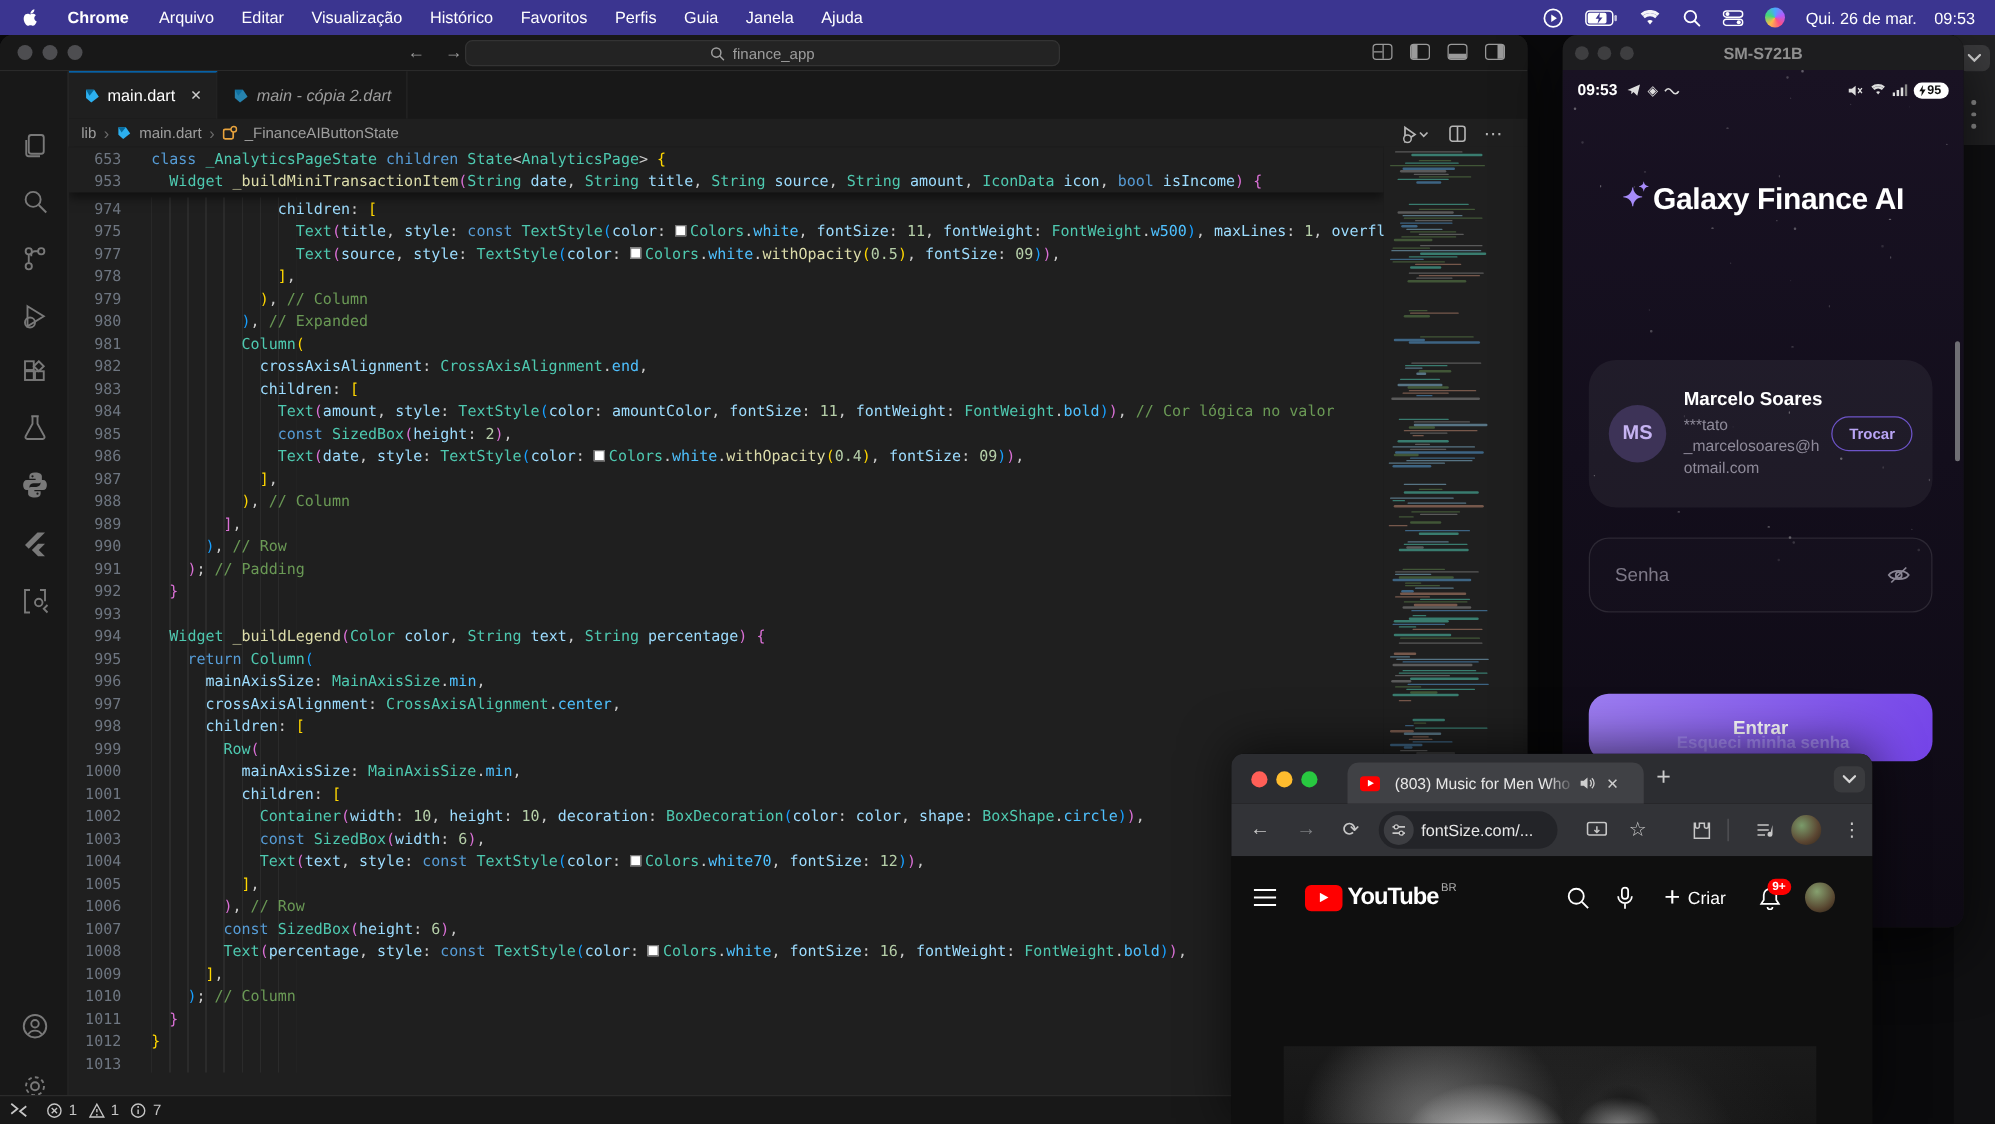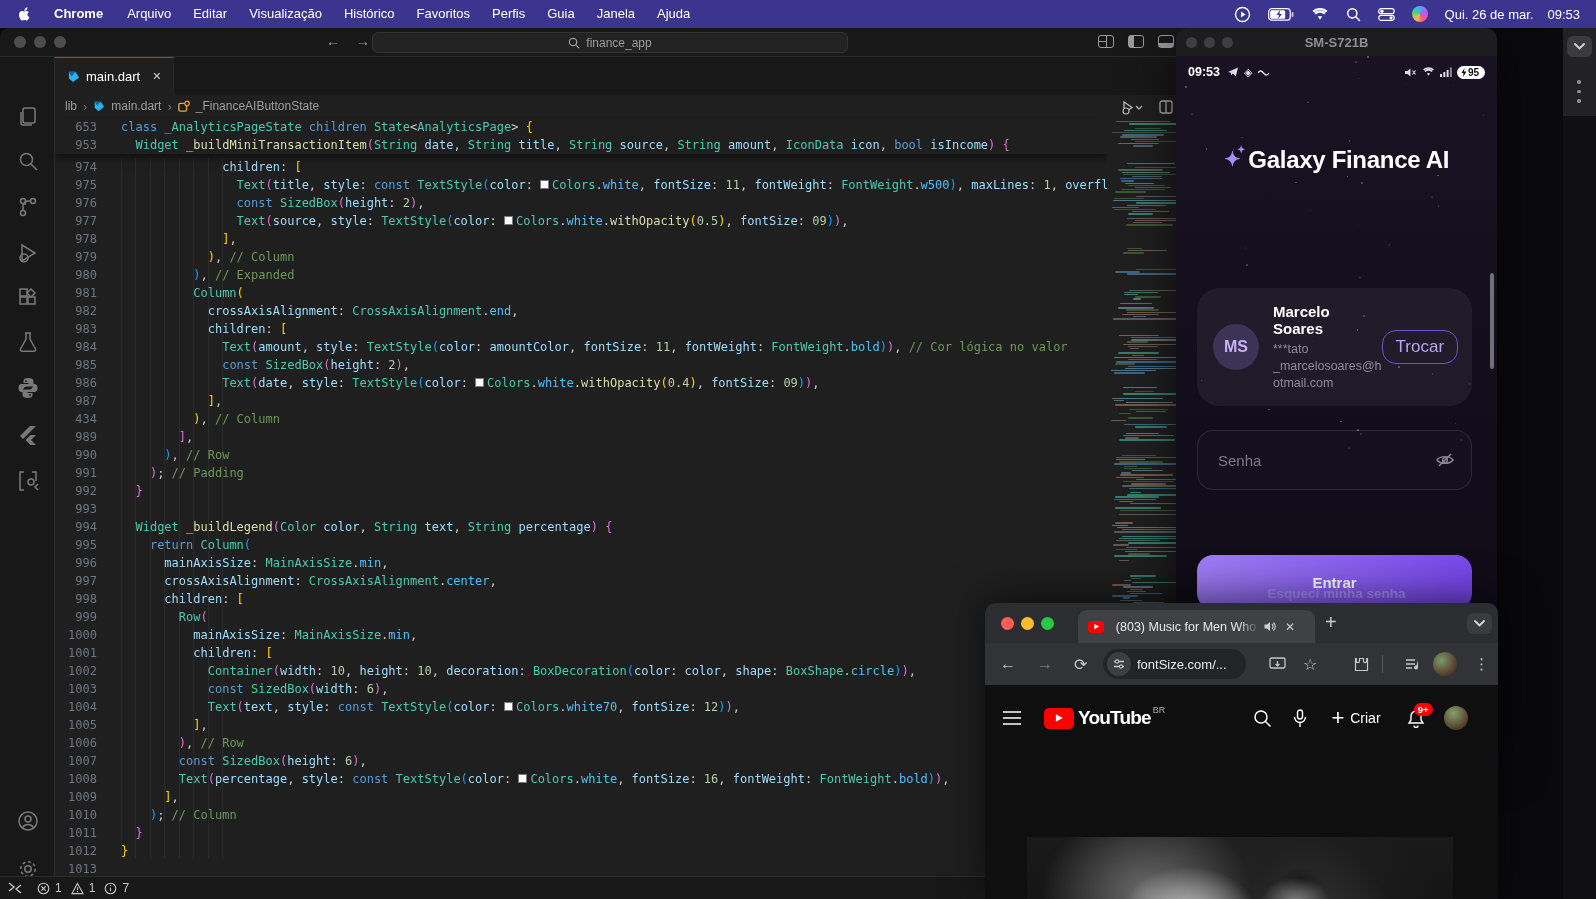--- a/index.html
+++ b/index.html
@@ -67,21 +67,21 @@
   .mm-row { position:absolute; height:1.4px; border-radius:1px; }
 
   
   #vs-statusbar { position:absolute; left:0; bottom:0; width:100%; height:23px; background:#181818;
     border-top:1px solid #2b2b2b; color:#c5c5c5; font-size:12px; display:flex; align-items:center; }
   #sb-left { display:flex; align-items:center; gap:5px; padding-left:8px; }
   #sb-right { position:absolute; left:707px; display:flex; gap:0; align-items:center; }
   #sb-right span.item { margin-right:0;margin-top:36px; }
 
   
-  #phone { position:absolute; left:1176px; top:28px; width:321px; height:714px; border-radius:12px;
+  #phone { position:absolute; left:1250px; top:28px; width:321px; height:714px; border-radius:12px;
     background:#121212; z-index:8; box-shadow:0 18px 50px rgba(0,0,0,.65); overflow:hidden; }
   #ph-titlebar { position:absolute; left:0; top:0; right:0; height:28px; background:#1d1d1f;
     display:flex; align-items:center; justify-content:center; color:#8f8f8f; font-size:13px; font-weight:bold; }
   .ph-dot { position:absolute; top:8.5px; width:11px; height:11px; border-radius:50%; background:#3e3e40; }
   #ph-screen { position:absolute; left:0; top:28px; right:0; bottom:0;
     background:linear-gradient(180deg,#191223 0%,#130e1c 45%,#0e0a14 100%); }
   #ph-status { position:absolute; left:0; top:6px; right:0; height:20px; display:flex; align-items:center;
     color:#fff; font-size:12.5px; padding:0 12px; }
   #ph-status .right { margin-left:auto; display:flex; align-items:center; gap:5px; }
   #ph-batt { background:#fff; color:#111; font-size:10px; font-weight:bold; border-radius:8px;
@@ -90,21 +90,21 @@
     font-size:24px; font-weight:bold; letter-spacing:-.3px; }
   #ph-sparkle { color:#a78bfa; font-size:20px; margin-right:8px; position:relative; top:-2px; }
   #ph-sparkle .mini { font-size:10px; position:absolute; left:13px; top:-4px; }
   #ph-card { position:absolute; left:21px; top:232px; width:275px; height:118px; border-radius:22px;
     background:rgba(255,255,255,.055); display:flex; align-items:center; padding:0 16px; }
   #ph-avatar { width:46px; height:46px; border-radius:50%; background:#3d3357; color:#c6b3f2;
     font-weight:bold; font-size:16px; display:flex; align-items:center; justify-content:center; flex:0 0 auto; }
   #ph-acc-mid { margin-left:14px; width:118px; }
   #ph-acc-name { color:#fff; font-size:15px; font-weight:bold; margin-bottom:4px; }
   .ph-email-line { color:#8e8a99; font-size:12.5px; line-height:17px; }
-  #ph-trocar { margin-left:auto; border:1px solid #6d54c8; color:#b9a5f5; font-size:17px; font-weight:normal;
+  #ph-trocar { margin-left:auto; border:1px solid #6d54c8; color:#b9a5f5; font-size:12px; font-weight:bold;
     border-radius:14px; padding:6px 13px; background:transparent; }
   #ph-senha { position:absolute; left:21px; top:374px; width:275px; height:60px; border-radius:16px;
     border:1px solid rgba(255,255,255,.1); background:rgba(255,255,255,.015); display:flex; align-items:center; }
   #ph-senha input { background:transparent; border:none; outline:none; color:#cfcfcf; font-size:15px;
     padding-left:20px; width:200px; font-family:"Liberation Sans",sans-serif; }
   #ph-senha input::placeholder { color:#7d7887; }
   #ph-eye { margin-left:auto; margin-right:16px; }
   #ph-entrar { position:absolute; left:21px; top:455px; width:275px; height:54px; border:none; border-radius:16px;
     background:linear-gradient(120deg,#9d7df2 0%,#7443e8 100%); color:#fff; font-size:15px; font-weight:bold;
     font-family:"Liberation Sans",sans-serif;margin-top:44px; }
@@ -274,20 +274,27 @@
 
   <div id="vs-tabbar">
     <div class="vs-tab active">
       <svg width="13" height="13" viewBox="0 0 14 14">
           <path d="M2 2 L9 2 L13 8 L6.5 13 L2 9 Z" fill="#2cb0f0"></path>
           <path d="M2 2 L9 2 L5 7 Z" fill="#066a9c"></path>
         </svg>
       <span class="lbl">main.dart</span>
       <span class="tab-close">✕</span>
     </div>
+    <div class="vs-tab preview">
+      <svg width="13" height="13" viewBox="0 0 14 14">
+          <path d="M2 2 L9 2 L13 8 L6.5 13 L2 9 Z" fill="#2cb0f0" opacity=".7"></path>
+          <path d="M2 2 L9 2 L5 7 Z" fill="#066a9c" opacity=".7"></path>
+        </svg>
+      <span class="lbl">main - cópia 2.dart</span>
+    </div>
   </div>
 
   <div id="vs-breadcrumb">
     <span>lib</span>
     <span class="bc-sep">›</span>
     <svg width="12" height="12" viewBox="0 0 14 14">
         <path d="M2 2 L9 2 L13 8 L6.5 13 L2 9 Z" fill="#2cb0f0"></path>
         <path d="M2 2 L9 2 L5 7 Z" fill="#066a9c"></path>
       </svg>
     <span>main.dart</span>
@@ -392,33 +399,32 @@
 
   <div id="editor">
     <div id="indent-guides"></div>
     <div id="sticky-lines">
         <div class="code-row"><span class="gut">653</span><span class="tk-kw">class </span><span class="tk-ty">_AnalyticsPageState </span><span class="tk-kw">children </span><span class="tk-ty">State</span><span class="tk-pl">&lt;</span><span class="tk-ty">AnalyticsPage</span><span class="tk-pl">&gt; </span><span class="tk-b1">{</span></div>
         <div class="code-row"><span class="gut">953</span>  <span class="tk-ty">Widget </span><span class="tk-fn">_buildMiniTransactionItem</span><span class="tk-b2">(</span><span class="tk-ty">String </span><span class="tk-v">date</span><span class="tk-pl">, </span><span class="tk-ty">String </span><span class="tk-v">title</span><span class="tk-pl">, </span><span class="tk-ty">String </span><span class="tk-v">source</span><span class="tk-pl">, </span><span class="tk-ty">String </span><span class="tk-v">amount</span><span class="tk-pl">, </span><span class="tk-ty">IconData </span><span class="tk-v">icon</span><span class="tk-pl">, </span><span class="tk-kw">bool </span><span class="tk-v">isIncome</span><span class="tk-b2">) </span><span class="tk-b2">{</span></div>
       </div>
     <div id="code-lines">
         <div class="code-row"><span class="gut">974</span>              <span class="tk-v">children</span><span class="tk-pl">: </span><span class="tk-b1">[</span></div>
         <div class="code-row"><span class="gut">975</span>                <span class="tk-ty">Text</span><span class="tk-b2">(</span><span class="tk-v">title</span><span class="tk-pl">, </span><span class="tk-v">style</span><span class="tk-pl">: </span><span class="tk-kw">const </span><span class="tk-ty">TextStyle</span><span class="tk-b3">(</span><span class="tk-v">color</span><span class="tk-pl">: </span><span class="tk-sw"></span><span class="tk-ty">Colors</span><span class="tk-pl">.</span><span class="tk-en">white</span><span class="tk-pl">, </span><span class="tk-v">fontSize</span><span class="tk-pl">: </span><span class="tk-n">11</span><span class="tk-pl">, </span><span class="tk-v">fontWeight</span><span class="tk-pl">: </span><span class="tk-ty">FontWeight</span><span class="tk-pl">.</span><span class="tk-en">w500</span><span class="tk-b3">)</span><span class="tk-pl">, </span><span class="tk-v">maxLines</span><span class="tk-pl">: </span><span class="tk-n">1</span><span class="tk-pl">, </span><span class="tk-v">overfl</span></div>
-        <div class="code-row"><span class="gut">976</span>                <span class="tk-kw">const </span><span class="tk-ty">SizedBox</span><span class="tk-b2">(</span><span class="tk-v">height</span><span class="tk-pl">: </span><span class="tk-n">2</span><span class="tk-b2">)</span><span class="tk-pl">,</span></div>
         <div class="code-row"><span class="gut">977</span>                <span class="tk-ty">Text</span><span class="tk-b2">(</span><span class="tk-v">source</span><span class="tk-pl">, </span><span class="tk-v">style</span><span class="tk-pl">: </span><span class="tk-ty">TextStyle</span><span class="tk-b3">(</span><span class="tk-v">color</span><span class="tk-pl">: </span><span class="tk-sw"></span><span class="tk-ty">Colors</span><span class="tk-pl">.</span><span class="tk-en">white</span><span class="tk-pl">.</span><span class="tk-fn">withOpacity</span><span class="tk-b1">(</span><span class="tk-n">0.5</span><span class="tk-b1">)</span><span class="tk-pl">, </span><span class="tk-v">fontSize</span><span class="tk-pl">: </span><span class="tk-n">09</span><span class="tk-b3">)</span><span class="tk-b2">)</span><span class="tk-pl">,</span></div>
         <div class="code-row"><span class="gut">978</span>              <span class="tk-b1">]</span><span class="tk-pl">,</span></div>
         <div class="code-row"><span class="gut">979</span>            <span class="tk-b1">)</span><span class="tk-pl">, </span><span class="tk-cm">// Column</span></div>
         <div class="code-row"><span class="gut">980</span>          <span class="tk-b3">)</span><span class="tk-pl">, </span><span class="tk-cm">// Expanded</span></div>
         <div class="code-row"><span class="gut">981</span>          <span class="tk-ty">Column</span><span class="tk-b1">(</span></div>
         <div class="code-row"><span class="gut">982</span>            <span class="tk-v">crossAxisAlignment</span><span class="tk-pl">: </span><span class="tk-ty">CrossAxisAlignment</span><span class="tk-pl">.</span><span class="tk-en">end</span><span class="tk-pl">,</span></div>
         <div class="code-row"><span class="gut">983</span>            <span class="tk-v">children</span><span class="tk-pl">: </span><span class="tk-b1">[</span></div>
         <div class="code-row"><span class="gut">984</span>              <span class="tk-ty">Text</span><span class="tk-b2">(</span><span class="tk-v">amount</span><span class="tk-pl">, </span><span class="tk-v">style</span><span class="tk-pl">: </span><span class="tk-ty">TextStyle</span><span class="tk-b3">(</span><span class="tk-v">color</span><span class="tk-pl">: </span><span class="tk-v">amountColor</span><span class="tk-pl">, </span><span class="tk-v">fontSize</span><span class="tk-pl">: </span><span class="tk-n">11</span><span class="tk-pl">, </span><span class="tk-v">fontWeight</span><span class="tk-pl">: </span><span class="tk-ty">FontWeight</span><span class="tk-pl">.</span><span class="tk-en">bold</span><span class="tk-b3">)</span><span class="tk-b2">)</span><span class="tk-pl">, </span><span class="tk-cm">// Cor lógica no valor</span></div>
         <div class="code-row"><span class="gut">985</span>              <span class="tk-kw">const </span><span class="tk-ty">SizedBox</span><span class="tk-b2">(</span><span class="tk-v">height</span><span class="tk-pl">: </span><span class="tk-n">2</span><span class="tk-b2">)</span><span class="tk-pl">,</span></div>
         <div class="code-row"><span class="gut">986</span>              <span class="tk-ty">Text</span><span class="tk-b2">(</span><span class="tk-v">date</span><span class="tk-pl">, </span><span class="tk-v">style</span><span class="tk-pl">: </span><span class="tk-ty">TextStyle</span><span class="tk-b3">(</span><span class="tk-v">color</span><span class="tk-pl">: </span><span class="tk-sw"></span><span class="tk-ty">Colors</span><span class="tk-pl">.</span><span class="tk-en">white</span><span class="tk-pl">.</span><span class="tk-fn">withOpacity</span><span class="tk-b1">(</span><span class="tk-n">0.4</span><span class="tk-b1">)</span><span class="tk-pl">, </span><span class="tk-v">fontSize</span><span class="tk-pl">: </span><span class="tk-n">09</span><span class="tk-b3">)</span><span class="tk-b2">)</span><span class="tk-pl">,</span></div>
         <div class="code-row"><span class="gut">987</span>            <span class="tk-b1">]</span><span class="tk-pl">,</span></div>
-        <div class="code-row"><span class="gut">434</span>          <span class="tk-b1">)</span><span class="tk-pl">, </span><span class="tk-cm">// Column</span></div>
+        <div class="code-row"><span class="gut">988</span>          <span class="tk-b1">)</span><span class="tk-pl">, </span><span class="tk-cm">// Column</span></div>
         <div class="code-row"><span class="gut">989</span>        <span class="tk-b2">]</span><span class="tk-pl">,</span></div>
         <div class="code-row"><span class="gut">990</span>      <span class="tk-b3">)</span><span class="tk-pl">, </span><span class="tk-cm">// Row</span></div>
         <div class="code-row"><span class="gut">991</span>    <span class="tk-b2">)</span><span class="tk-pl">; </span><span class="tk-cm">// Padding</span></div>
         <div class="code-row"><span class="gut">992</span>  <span class="tk-b2">}</span></div>
         <div class="code-row"><span class="gut">993</span></div>
         <div class="code-row"><span class="gut">994</span>  <span class="tk-ty">Widget </span><span class="tk-fn">_buildLegend</span><span class="tk-b2">(</span><span class="tk-ty">Color </span><span class="tk-v">color</span><span class="tk-pl">, </span><span class="tk-ty">String </span><span class="tk-v">text</span><span class="tk-pl">, </span><span class="tk-ty">String </span><span class="tk-v">percentage</span><span class="tk-b2">) </span><span class="tk-b2">{</span></div>
         <div class="code-row"><span class="gut">995</span>    <span class="tk-kw">return </span><span class="tk-ty">Column</span><span class="tk-b3">(</span></div>
         <div class="code-row"><span class="gut">996</span>      <span class="tk-v">mainAxisSize</span><span class="tk-pl">: </span><span class="tk-ty">MainAxisSize</span><span class="tk-pl">.</span><span class="tk-en">min</span><span class="tk-pl">,</span></div>
         <div class="code-row"><span class="gut">997</span>      <span class="tk-v">crossAxisAlignment</span><span class="tk-pl">: </span><span class="tk-ty">CrossAxisAlignment</span><span class="tk-pl">.</span><span class="tk-en">center</span><span class="tk-pl">,</span></div>
         <div class="code-row"><span class="gut">998</span>      <span class="tk-v">children</span><span class="tk-pl">: </span><span class="tk-b1">[</span></div>

